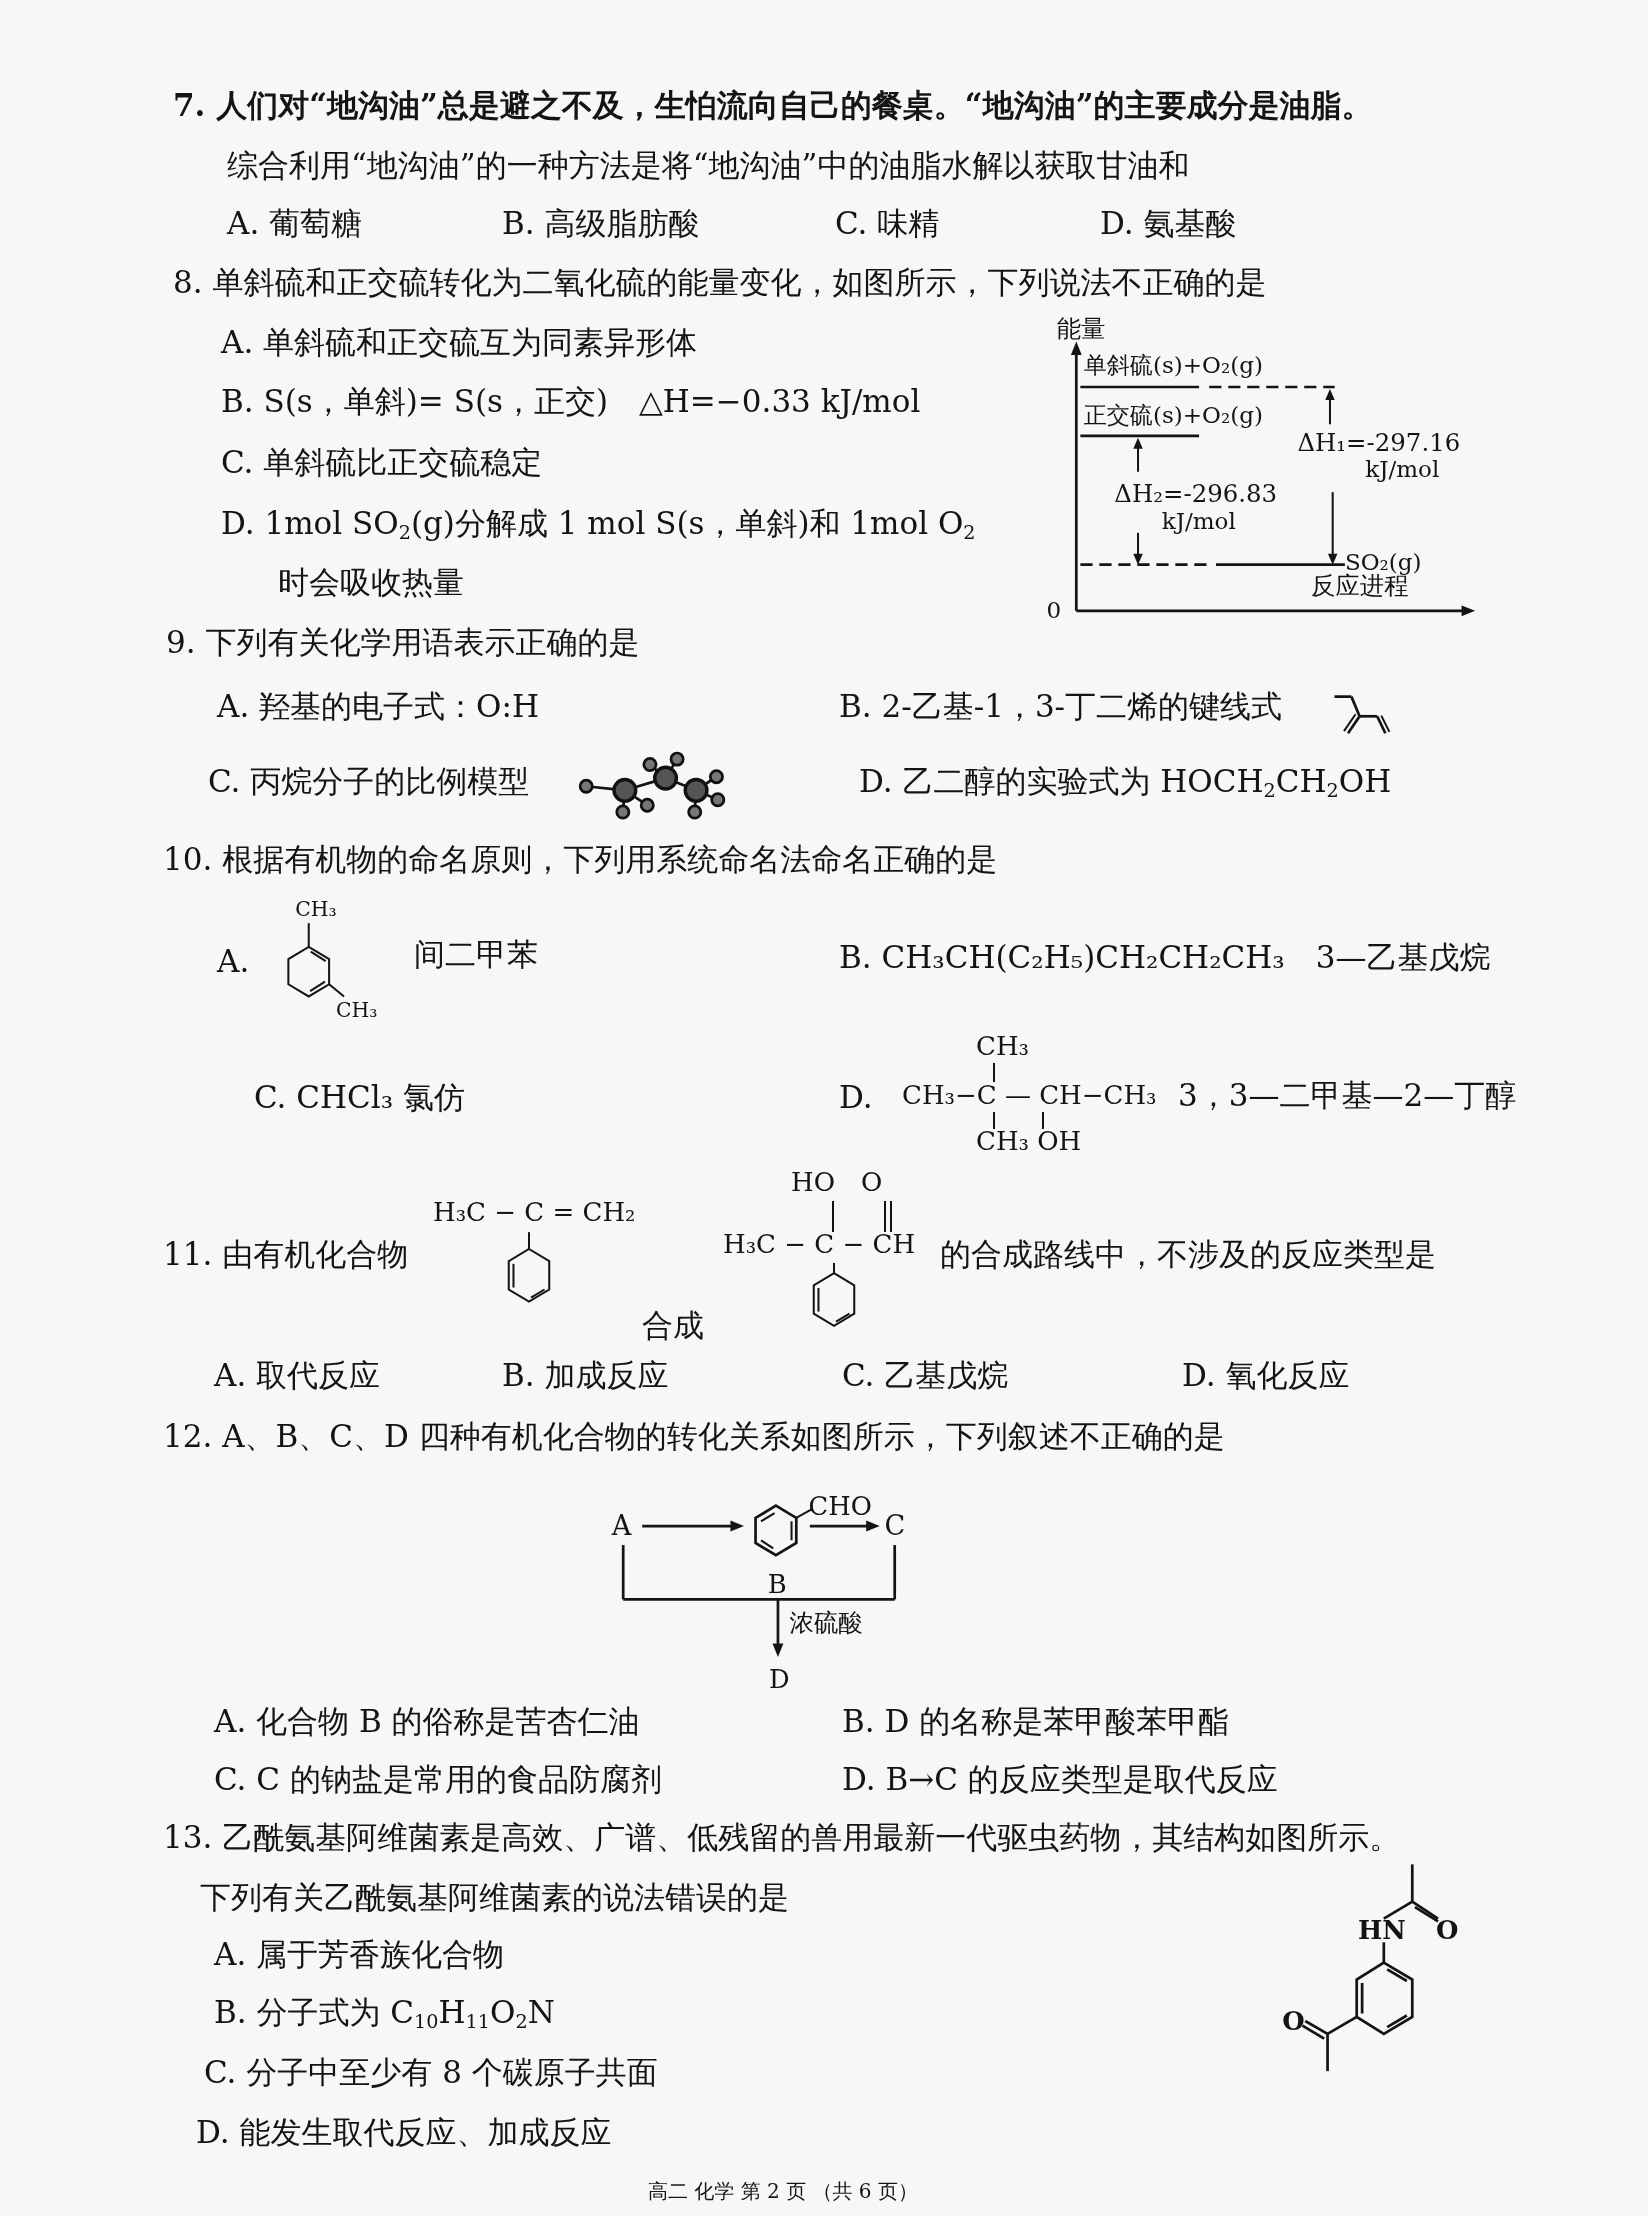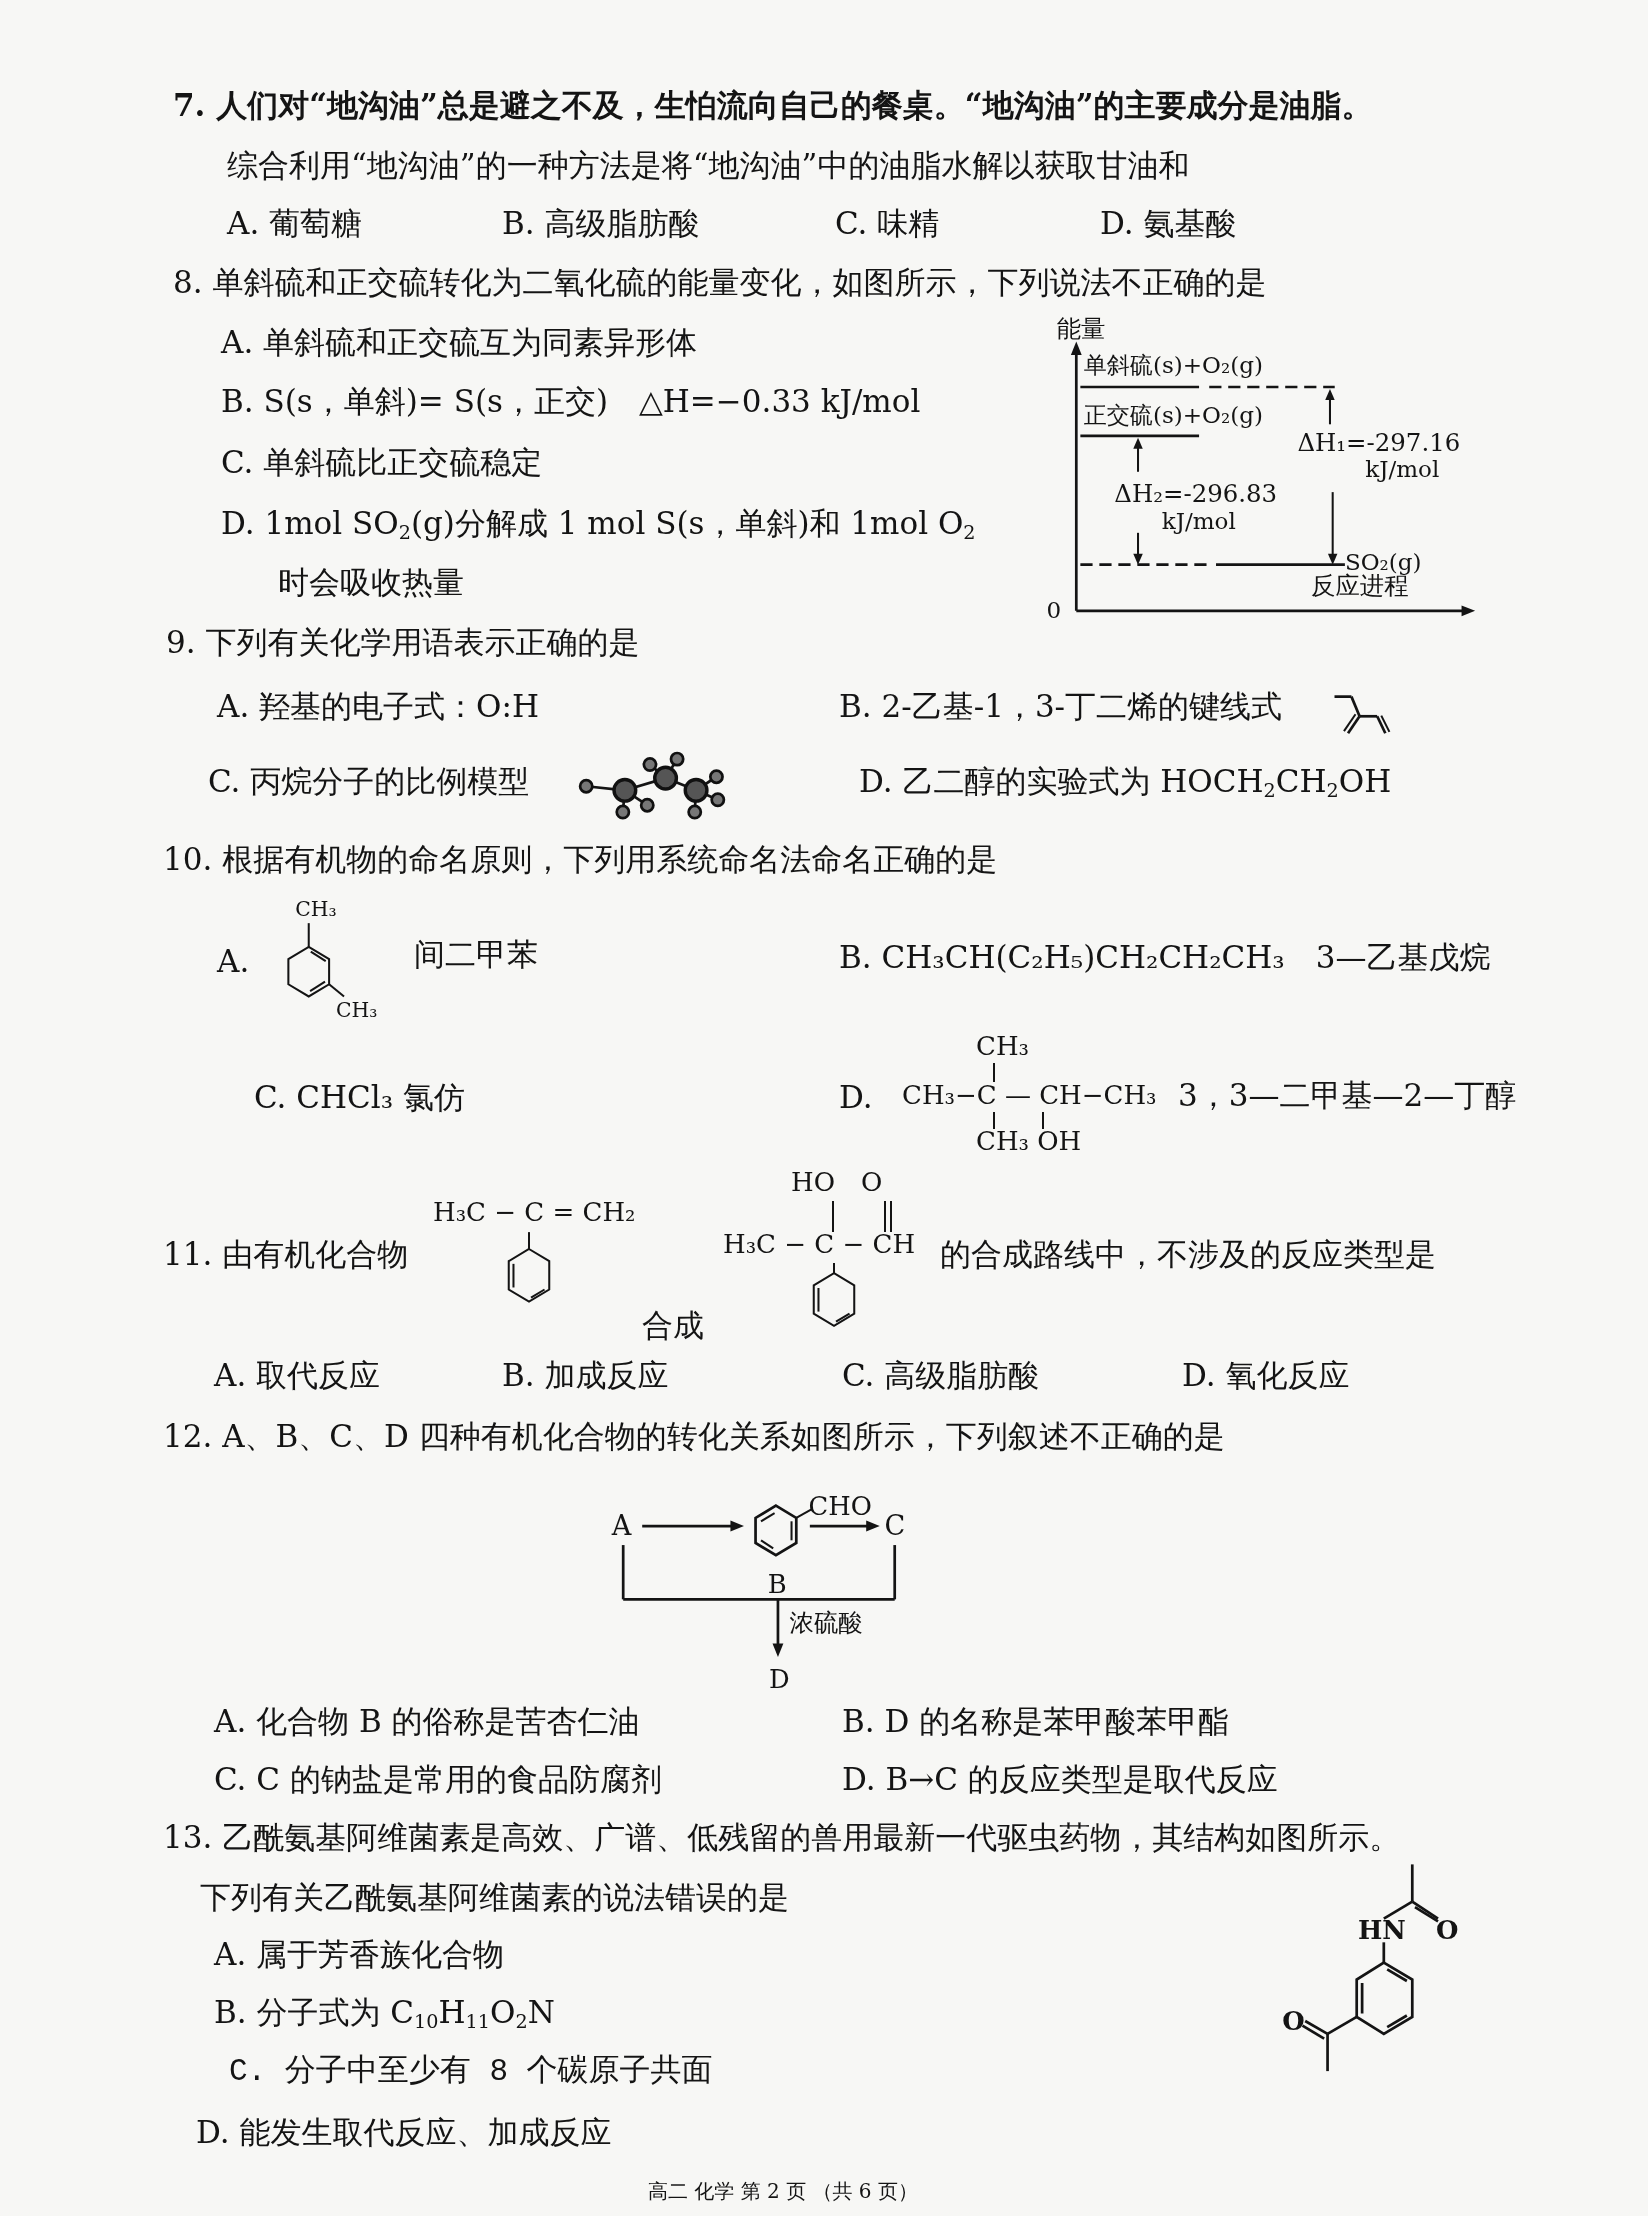--- a/index.html
+++ b/index.html
@@ -151,21 +151,21 @@
 <div class="t sm" style="left:723px;top:1230px;">H₃C − C − CH</div>
 <svg style="left:807px;top:1263px;" width="54" height="81" viewBox="0 0 80 120">
   <line x1="40" y1="0" x2="40" y2="15" stroke="#141414" stroke-width="3"></line>
   <polygon points="40,15 70,33 70,75 40,93 10,75 10,33" fill="none" stroke="#141414" stroke-width="3"></polygon>
   <line x1="17" y1="37" x2="17" y2="72" stroke="#141414" stroke-width="3"></line>
   <line x1="63" y1="75" x2="43" y2="87" stroke="#141414" stroke-width="3"></line>
 </svg>
 <div class="t" style="left:940px;top:1237px;">的合成路线中，不涉及的反应类型是</div>
 <div class="t" style="left:214px;top:1358px;">A. 取代反应</div>
 <div class="t" style="left:502px;top:1358px;">B. 加成反应</div>
-<div class="t" style="left:842px;top:1358px;">C. 高级脂肪酸</div>
+<div class="t" style="left:842px;top:1358px;">C. 乙基戊烷</div>
 <div class="t" style="left:1182px;top:1358px;">D. 氧化反应</div>
 
 <div class="t" style="left:163px;top:1419px;">12. A、B、C、D 四种有机化合物的转化关系如图所示，下列叙述不正确的是</div>
 <svg style="left:598px;top:1467px;" width="421" height="224" viewBox="0 0 620 330">
   <text x="20" y="100" font-size="40">A</text>
   <line x1="65" y1="87" x2="200" y2="87" stroke="#141414" stroke-width="4"></line>
   <polygon points="215,87 195,79 195,95" fill="#141414"></polygon>
   <polygon points="262,57 292,75 292,112 262,130 232,112 232,75" fill="none" stroke="#141414" stroke-width="4"></polygon>
   <line x1="240" y1="80" x2="260" y2="68" stroke="#141414" stroke-width="3"></line>
   <line x1="285" y1="80" x2="285" y2="108" stroke="#141414" stroke-width="3"></line>
@@ -186,21 +186,21 @@
 </svg>
 <div class="t" style="left:214px;top:1704px;">A. 化合物 B 的俗称是苦杏仁油</div>
 <div class="t" style="left:842px;top:1704px;">B. D 的名称是苯甲酸苯甲酯</div>
 <div class="t" style="left:214px;top:1762px;">C. C 的钠盐是常用的食品防腐剂</div>
 <div class="t" style="left:842px;top:1762px;">D. B→C 的反应类型是取代反应</div>
 
 <div class="t" style="left:163px;top:1820px;">13. 乙酰氨基阿维菌素是高效、广谱、低残留的兽用最新一代驱虫药物，其结构如图所示。</div>
 <div class="t" style="left:200px;top:1880px;">下列有关乙酰氨基阿维菌素的说法错误的是</div>
 <div class="t" style="left:214px;top:1937px;">A. 属于芳香族化合物</div>
 <div class="t" style="left:214px;top:1995px;"><span>B. 分子式为 C</span><sub>10</sub><span>H</span><sub>11</sub><span>O</span><sub>2</sub><span>N</span></div>
-<div class="t" style="left:229px;top:2055px;font-family:Liberation Mono, monospace;">C. 分子中至少有 8 个碳原子共面</div>
+<div class="t" style="left:204px;top:2055px;">C. 分子中至少有 8 个碳原子共面</div>
 <div class="t" style="left:196px;top:2115px;">D. 能发生取代反应、加成反应</div>
 
 <svg style="left:1263px;top:1861px;" width="224" height="244" viewBox="0 0 330 360">
   <g stroke="#141414" stroke-width="4" fill="none">
     <line x1="220" y1="5" x2="220" y2="60"></line>
     <line x1="220" y1="60" x2="178" y2="85"></line>
     <line x1="220" y1="60" x2="258" y2="85"></line>
     <line x1="224" y1="68" x2="258" y2="89"></line>
     <line x1="178" y1="120" x2="178" y2="150"></line>
     <polygon points="178,150 220,175 220,230 178,255 138,230 138,175"></polygon>

